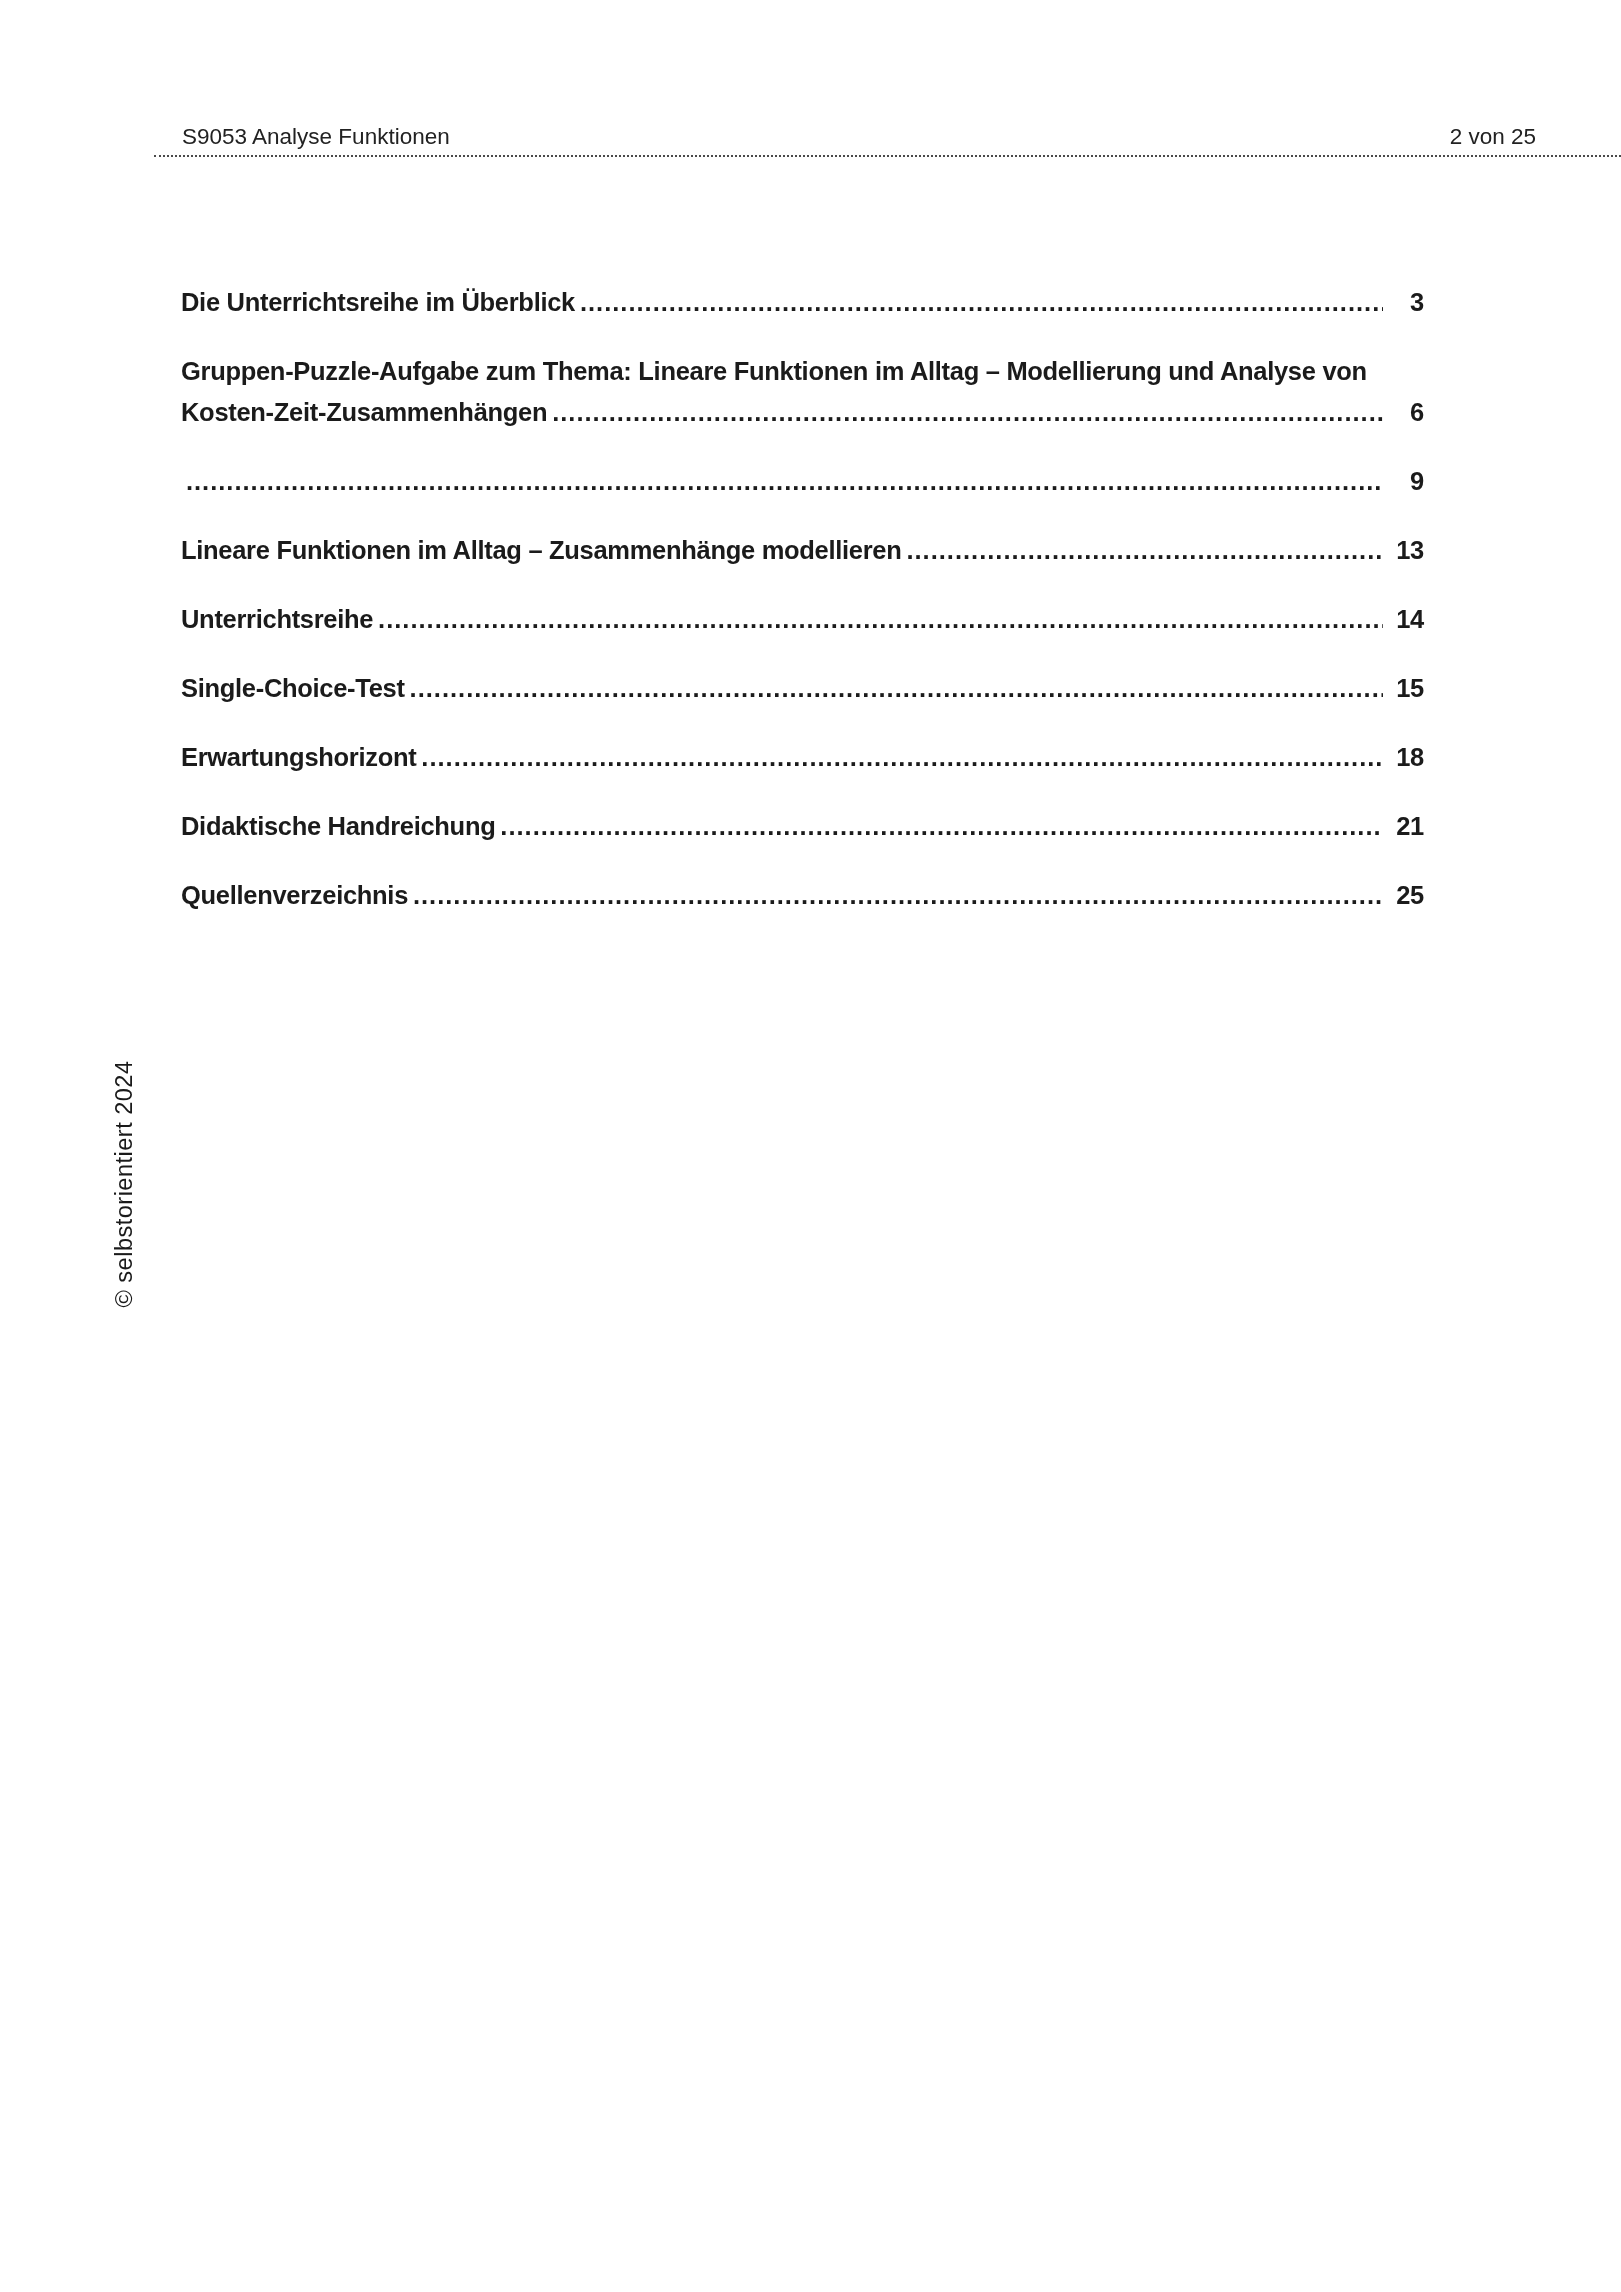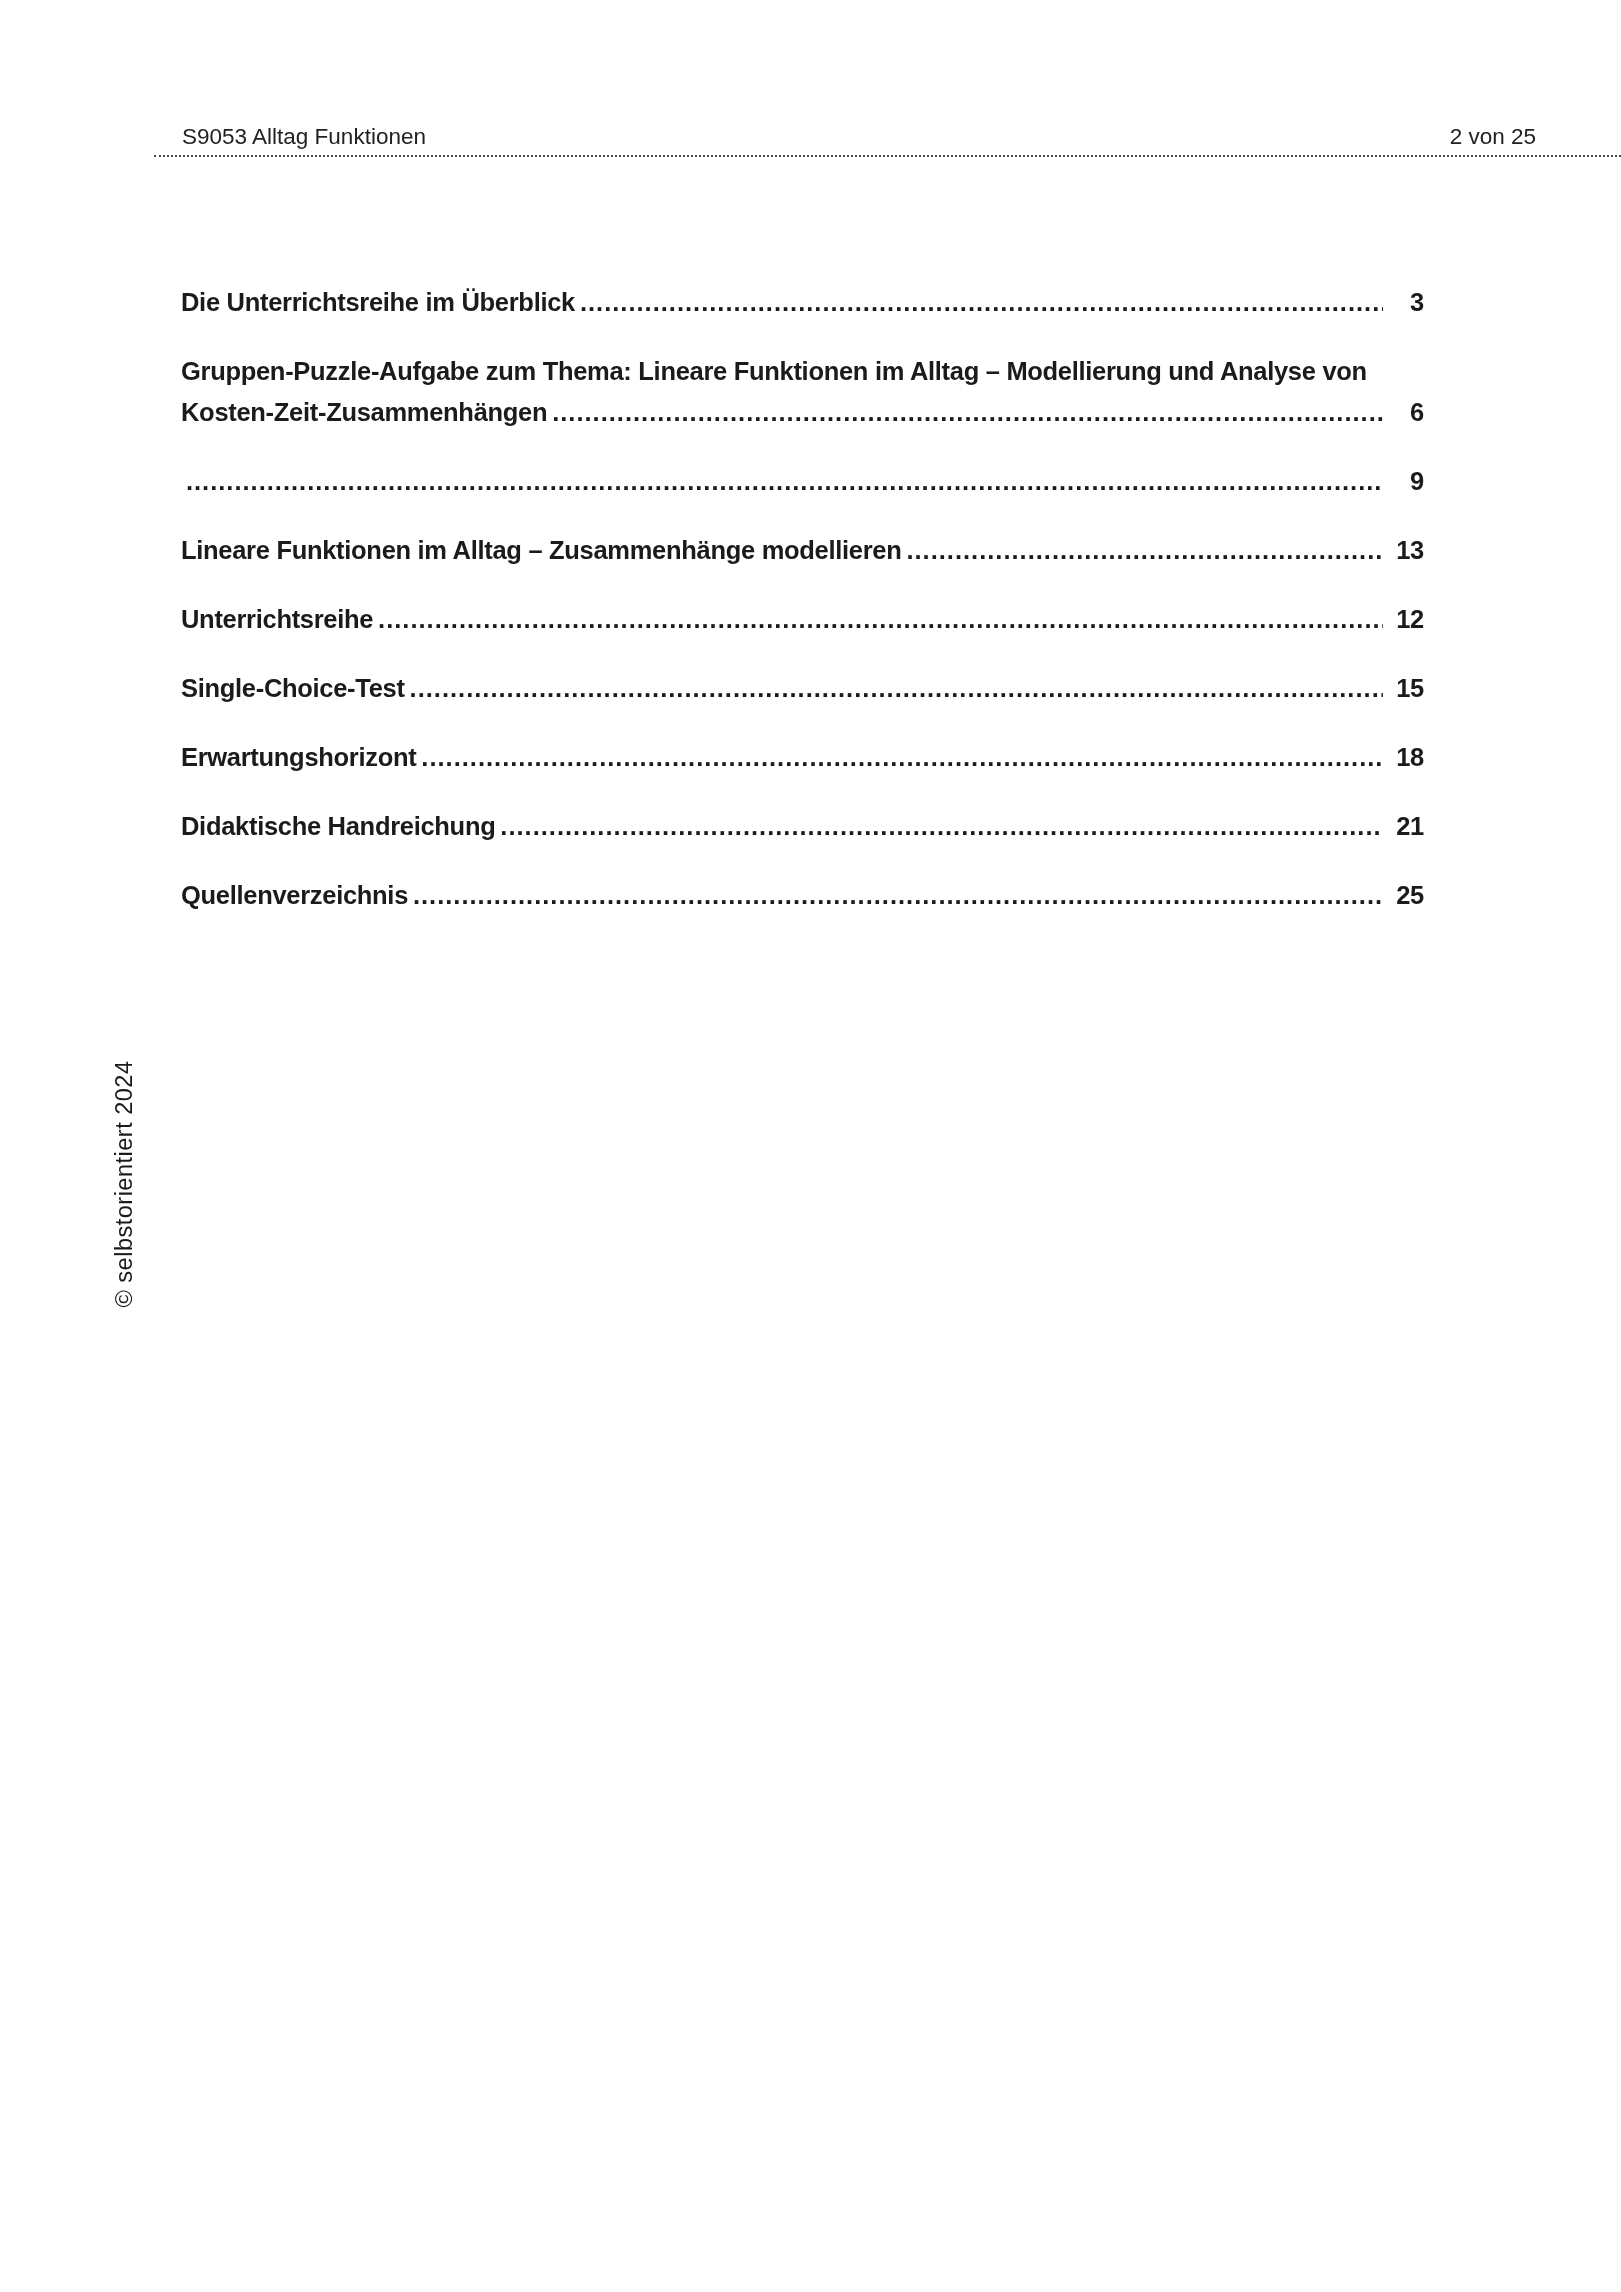--- a/index.html
+++ b/index.html
@@ -110,21 +110,21 @@
     font-size: 23.5px;
     letter-spacing: 0.5px;
     color: #1a1a1a;
   }
 </style>
 </head>
 <body>
 
 <div class="page">
 
-  <div class="hdr-left">S9053 Alltag Funktionen</div>
+  <div class="hdr-left">S9053 Analyse Funktionen</div>
   <div class="hdr-right">2 von 25</div>
   <div class="hdr-rule"></div>
 
 
   <div class="toc">
       <div class="toc-entry">
         <div class="toc-lastline">
           <span class="toc-title">Die Unterrichtsreihe im Überblick</span>
           <span class="toc-leader">................................................................................................................................................................</span>
           <span class="toc-page">3</span>
@@ -148,21 +148,21 @@
         <div class="toc-lastline">
           <span class="toc-title">Lineare Funktionen im Alltag – Zusammenhänge modellieren</span>
           <span class="toc-leader">................................................................................................................................................................</span>
           <span class="toc-page">13</span>
         </div>
       </div>
       <div class="toc-entry">
         <div class="toc-lastline">
           <span class="toc-title">Unterrichtsreihe</span>
           <span class="toc-leader">................................................................................................................................................................</span>
-          <span class="toc-page">12</span>
+          <span class="toc-page">14</span>
         </div>
       </div>
       <div class="toc-entry">
         <div class="toc-lastline">
           <span class="toc-title">Single-Choice-Test</span>
           <span class="toc-leader">................................................................................................................................................................</span>
           <span class="toc-page">15</span>
         </div>
       </div>
       <div class="toc-entry">

